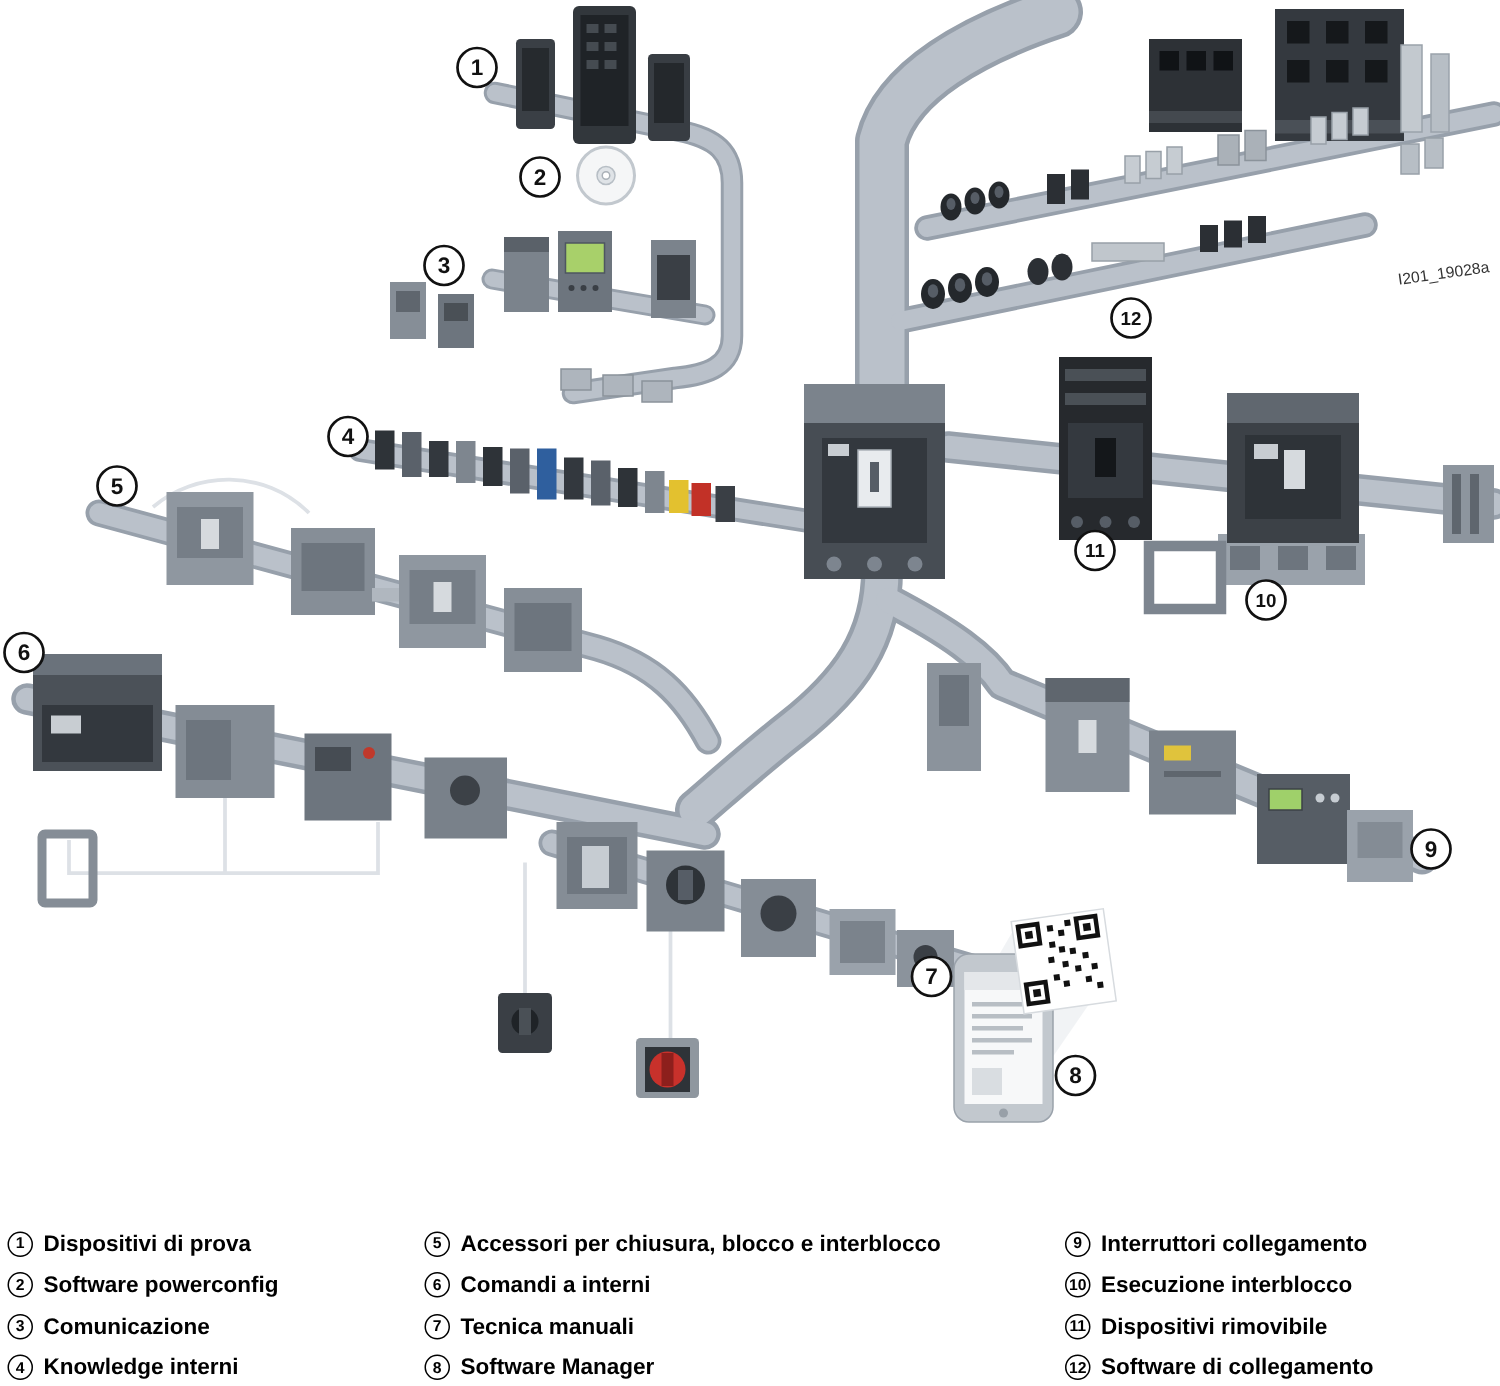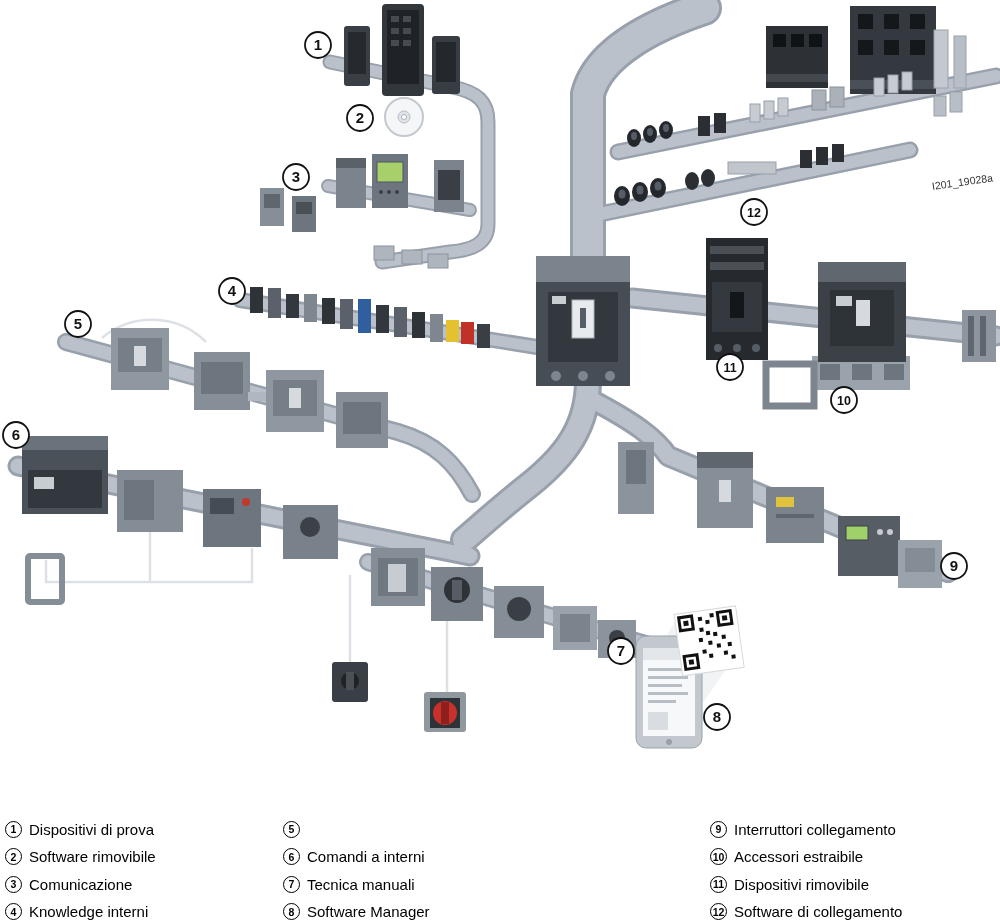--- a/index.html
+++ b/index.html
@@ -14,21 +14,21 @@
   .callout text{font:bold 15px "Liberation Sans",sans-serif;fill:#111;text-anchor:middle;}
   .callout.two text{font-size:12.5px;}
   .wm{font:10.5px "Liberation Sans",sans-serif;fill:#333;}
   
   .legend{position:absolute;top:820px;left:0;width:1000px;height:104px;}
   .legend-col{position:absolute;top:0;}
   .legend-item{display:flex;align-items:center;height:18px;margin-bottom:9.5px;}
   .lnum{display:inline-flex;align-items:center;justify-content:center;width:17px;height:17px;
         border:1.6px solid #000;border-radius:50%;font-size:10.5px;font-weight:bold;color:#000;
         margin-right:7px;flex:0 0 17px;box-sizing:border-box;}
-  .llabel{font-size:15px;font-weight:normal;color:#000;white-space:nowrap;}
+  .llabel{font-size:15px;font-weight:bold;color:#000;white-space:nowrap;}
 </style>
 </head>
 <body>
 
 <div id="stage">
 <svg width="1000" height="816" viewBox="0 0 1000 816">
 
   <g>
 
     <path class="re" stroke-width="36" d="M704,8 C650,26 598,54 588,94 L588,256"></path>
@@ -377,34 +377,35 @@
 </svg>
 
   <div class="legend">
     <div class="legend-col" style="left:5px">
       <div class="legend-item">
         <span class="lnum">1</span>
         <span class="llabel">Dispositivi di prova</span>
       </div>
       <div class="legend-item">
         <span class="lnum">2</span>
-        <span class="llabel">Software rimovibile</span>
+        <span class="llabel">Software powerconfig</span>
       </div>
       <div class="legend-item">
         <span class="lnum">3</span>
         <span class="llabel">Comunicazione</span>
       </div>
       <div class="legend-item">
         <span class="lnum">4</span>
         <span class="llabel">Knowledge interni</span>
       </div>
     </div>
     <div class="legend-col" style="left:283px">
       <div class="legend-item">
         <span class="lnum">5</span>
+        <span class="llabel">Accessori per chiusura, blocco e interblocco</span>
       </div>
       <div class="legend-item">
         <span class="lnum">6</span>
         <span class="llabel">Comandi a interni</span>
       </div>
       <div class="legend-item">
         <span class="lnum">7</span>
         <span class="llabel">Tecnica manuali</span>
       </div>
       <div class="legend-item">
@@ -412,21 +413,21 @@
         <span class="llabel">Software Manager</span>
       </div>
     </div>
     <div class="legend-col" style="left:710px">
       <div class="legend-item">
         <span class="lnum">9</span>
         <span class="llabel">Interruttori collegamento</span>
       </div>
       <div class="legend-item">
         <span class="lnum">10</span>
-        <span class="llabel">Accessori estraibile</span>
+        <span class="llabel">Esecuzione interblocco</span>
       </div>
       <div class="legend-item">
         <span class="lnum">11</span>
         <span class="llabel">Dispositivi rimovibile</span>
       </div>
       <div class="legend-item">
         <span class="lnum">12</span>
         <span class="llabel">Software di collegamento</span>
       </div>
     </div>

